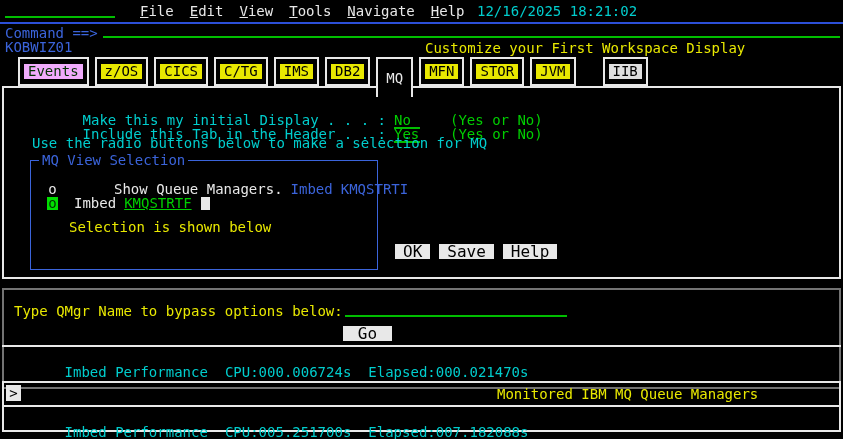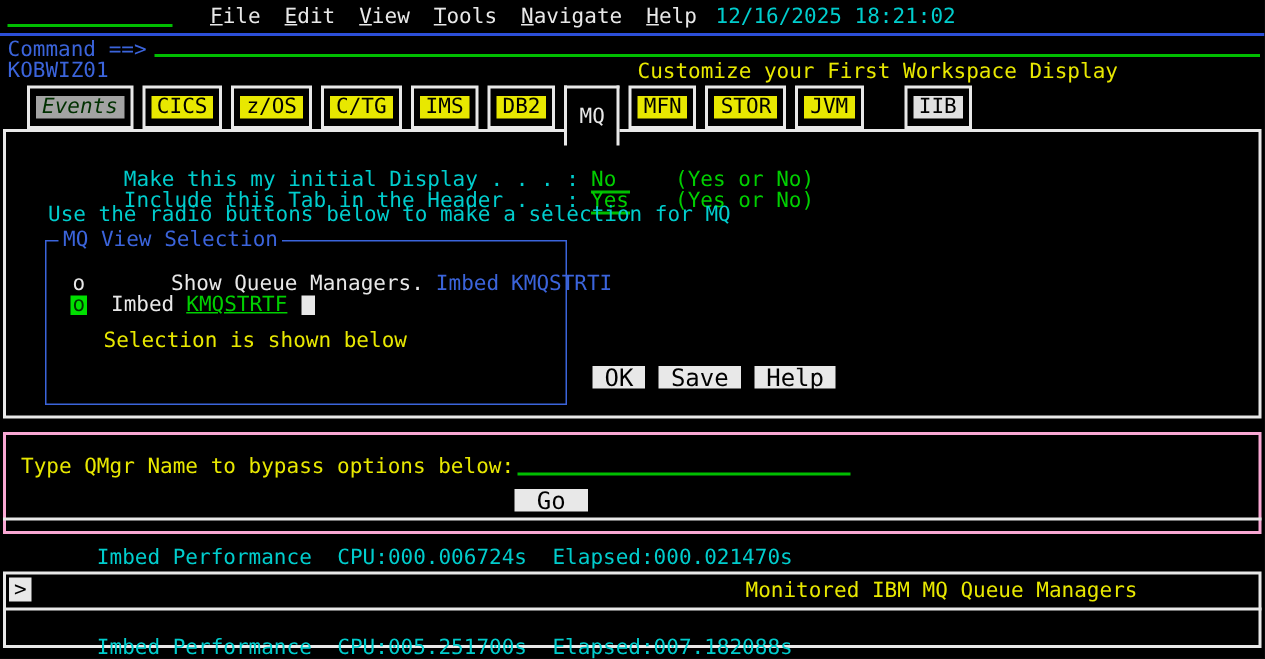--- a/index.html
+++ b/index.html
@@ -28,21 +28,21 @@
   
   .command-label { position:absolute; left:5px; top:26px; }
   .command-input { position:absolute; left:103px; right:3px; top:26px; height:12px; border-bottom:2px solid #00be00; }
   .panel-id { position:absolute; left:5px; top:40px; }
   .panel-title { position:absolute; left:425px; top:41px; }
 
   
   .tabs { position:absolute; top:57px; left:18px; right:0; height:40px; display:flex; align-items:flex-start; gap:6px; z-index:2; }
   .tab { border:2px solid #e8e8e8; background:#000; height:29px; padding:4px 4px; display:flex; align-items:center; }
   .tab .chip { padding:0 4px; line-height:15px; height:15px; }
-  .chip-green { background:#a3a3a3; color:#003000;font-style:italic; }
+  .chip-green { background:#f0abfc; color:#003000; }
   .chip-yellow{ background:#e8e800; color:#000; }
   .chip-white { background:#e0e0e0; color:#000; }
   .tab.active { height:40px; border-bottom:none; z-index:3; }
   .tab.active .chip { background:transparent; color:#e8e8e8; }
   .tab-iib { margin-left:21px; }
 
   
   .main-box { position:absolute; top:86px; left:2px; right:2px; height:193px; border:2px solid #e8e8e8; z-index:1; }
   .field-row1 { position:absolute; left:28px; top:11px; white-space:pre; }
   .field-row2 { position:absolute; left:28px; top:25px; white-space:pre; }
@@ -59,21 +59,21 @@
   .radio.sel { background:#00df00; color:#003000; }
   .radio.unsel { color:#e8e8e8; }
   .imbed-link { color:#00cf00; text-decoration:underline; }
   .cursor-block { display:inline-block; width:9px; height:13px; background:#e8e8e8; margin-left:9px; }
   .group-note { position:absolute; left:38px; top:59px; }
 
   .dialog-buttons { position:absolute; left:391px; top:156px; display:flex; gap:9px; }
   .tbtn { background:#e8e8e8; color:#000; border:none; font-family:inherit; font-size:16px; line-height:15px; padding:0 8px; height:15px; cursor:default; }
 
   
-  .qmgr-box { position:absolute; top:288px; left:2px; right:2px; height:68px; border:2px solid #f9a8d4; }
+  .qmgr-box { position:absolute; top:288px; left:2px; right:2px; height:101px; border:2px solid #737373; }
   .qmgr-label { position:absolute; left:10px; top:14px; }
   .qmgr-input { position:absolute; left:341px; top:14px; width:222px; height:13px; border-bottom:2px solid #00be00; }
   .qmgr-go { position:absolute; left:339px; top:36px; width:49px; text-align:center; }
   .hline { position:absolute; left:-2px; right:-2px; height:2px; background:#e8e8e8; }
   .qmgr-box .hline { top:55px; }
   .perf { position:absolute; left:10px; white-space:pre; }
   .qmgr-box .perf { top:61px; }
   .perf span + span { margin-left:17px; }
 
   
@@ -105,24 +105,24 @@
   <div class="command-label blue">Command ==&gt;</div>
   <div class="command-input"></div>
   <div class="panel-id blue">KOBWIZ01</div>
   <div class="panel-title yellow">Customize your First Workspace Display</div>
 
   <div class="tabs">
     <div class="tab">
         <span class="chip chip-green">Events</span>
       </div>
     <div class="tab">
-        <span class="chip chip-yellow">CICS</span>
+        <span class="chip chip-yellow">z/OS</span>
       </div>
     <div class="tab">
-        <span class="chip chip-yellow">z/OS</span>
+        <span class="chip chip-yellow">CICS</span>
       </div>
     <div class="tab">
         <span class="chip chip-yellow">C/TG</span>
       </div>
     <div class="tab">
         <span class="chip chip-yellow">IMS</span>
       </div>
     <div class="tab">
         <span class="chip chip-yellow">DB2</span>
       </div>

